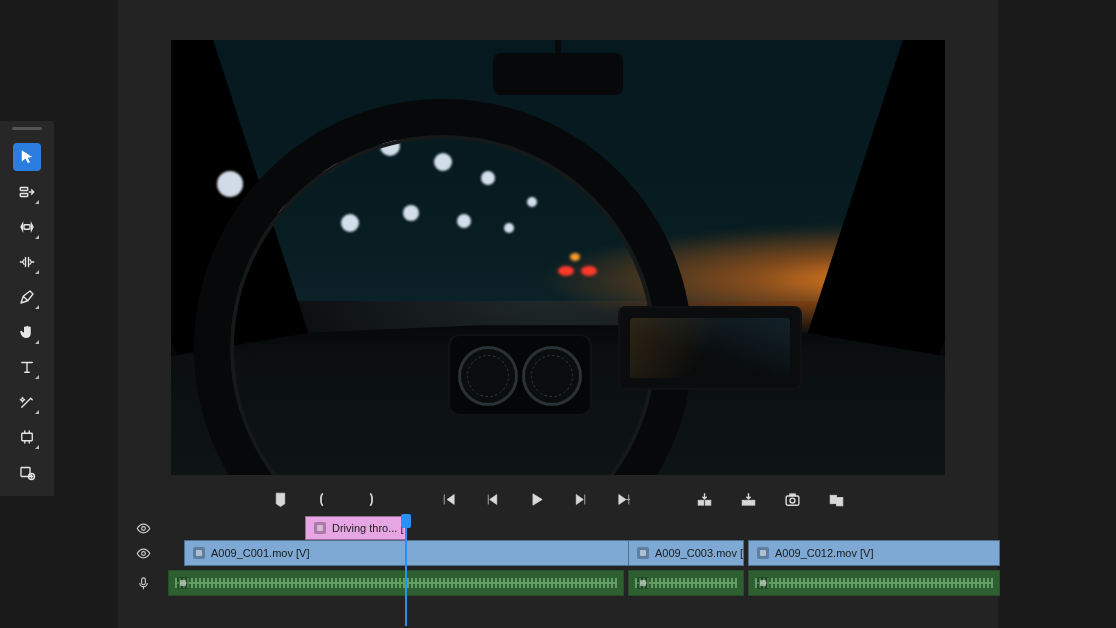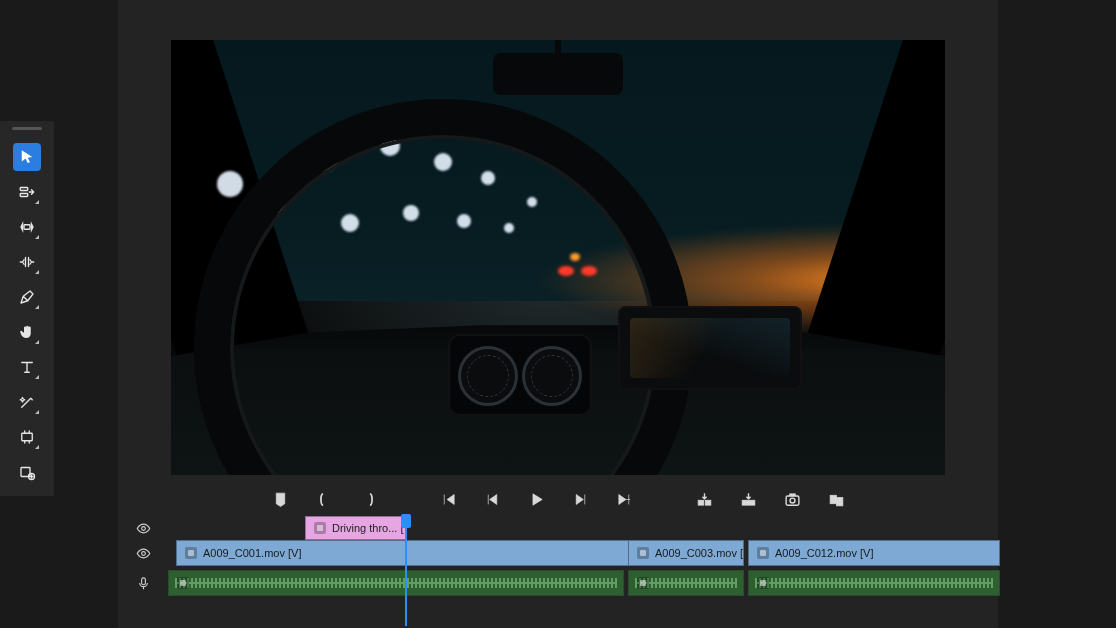--- a/index.html
+++ b/index.html
@@ -269,21 +269,21 @@
     </div>
 
     <div class="row video">
       <div class="row-head">
         <svg viewBox="0 0 24 24">
             <path d="M2 12s4-7 10-7 10 7 10 7-4 7-10 7S2 12 2 12z"></path>
             <circle cx="12" cy="12" r="3"></circle>
           </svg>
       </div>
       <div class="track" id="track-video">
-          <div class="clip blue" style="left: 8px; width: 456px;">
+          <div class="clip blue" style="left: 16px; width: 456px;">
             <span class="chip"></span>
             <span>A009_C001.mov [V]</span>
           </div>
           <div class="clip blue" style="left: 460px; width: 116px;">
             <span class="chip"></span>
             <span>A009_C003.mov [V]</span>
           </div>
           <div class="clip blue" style="left: 580px; width: 252px;">
             <span class="chip"></span>
             <span>A009_C012.mov [V]</span>

